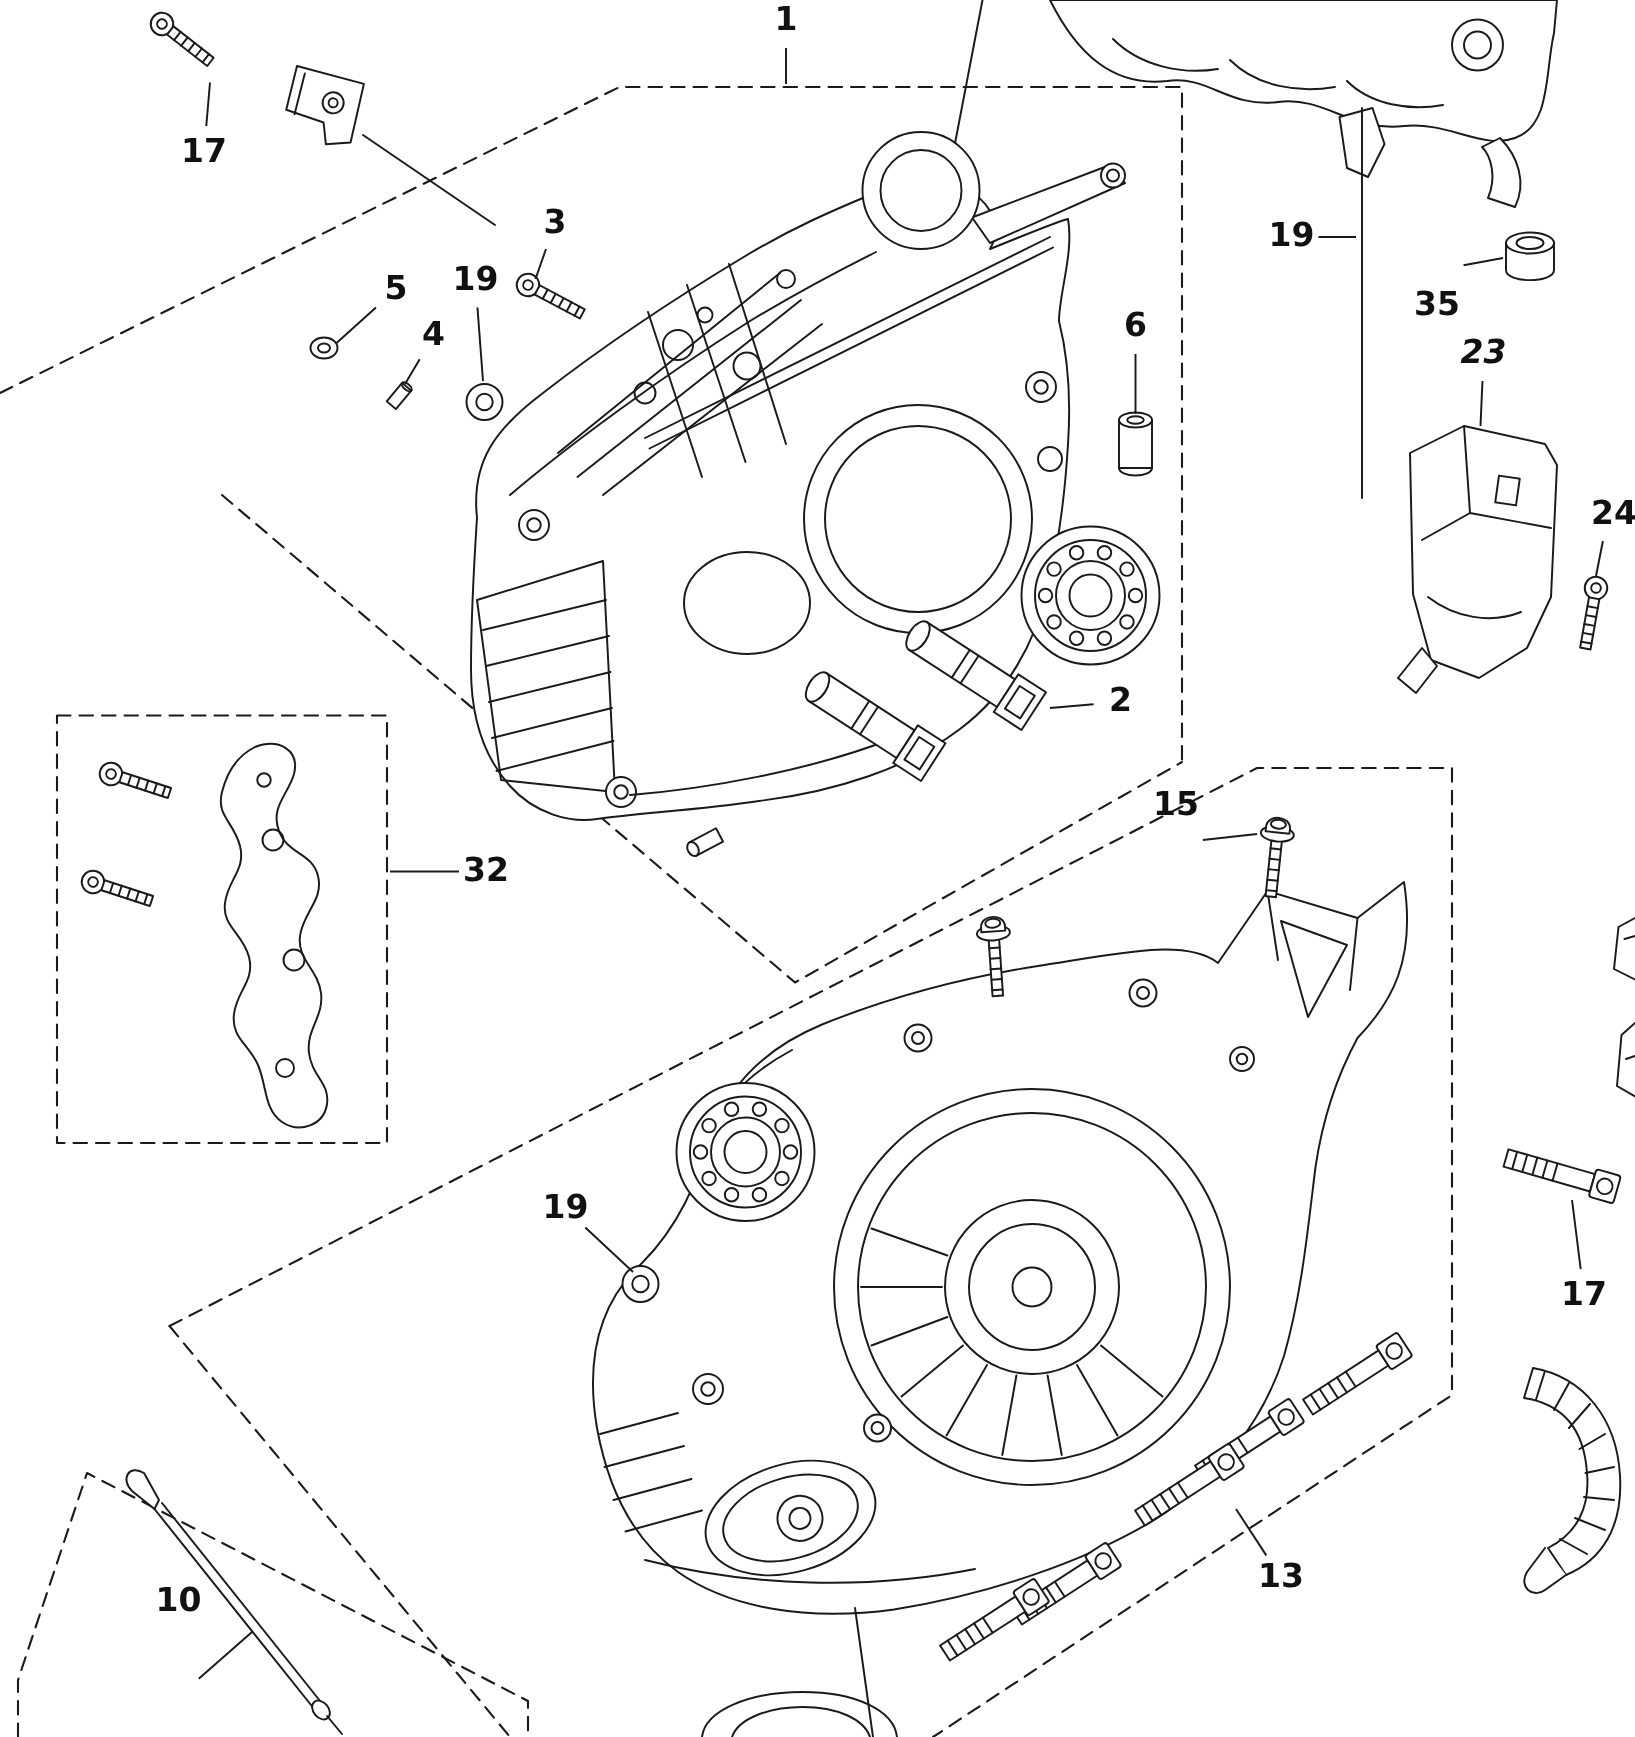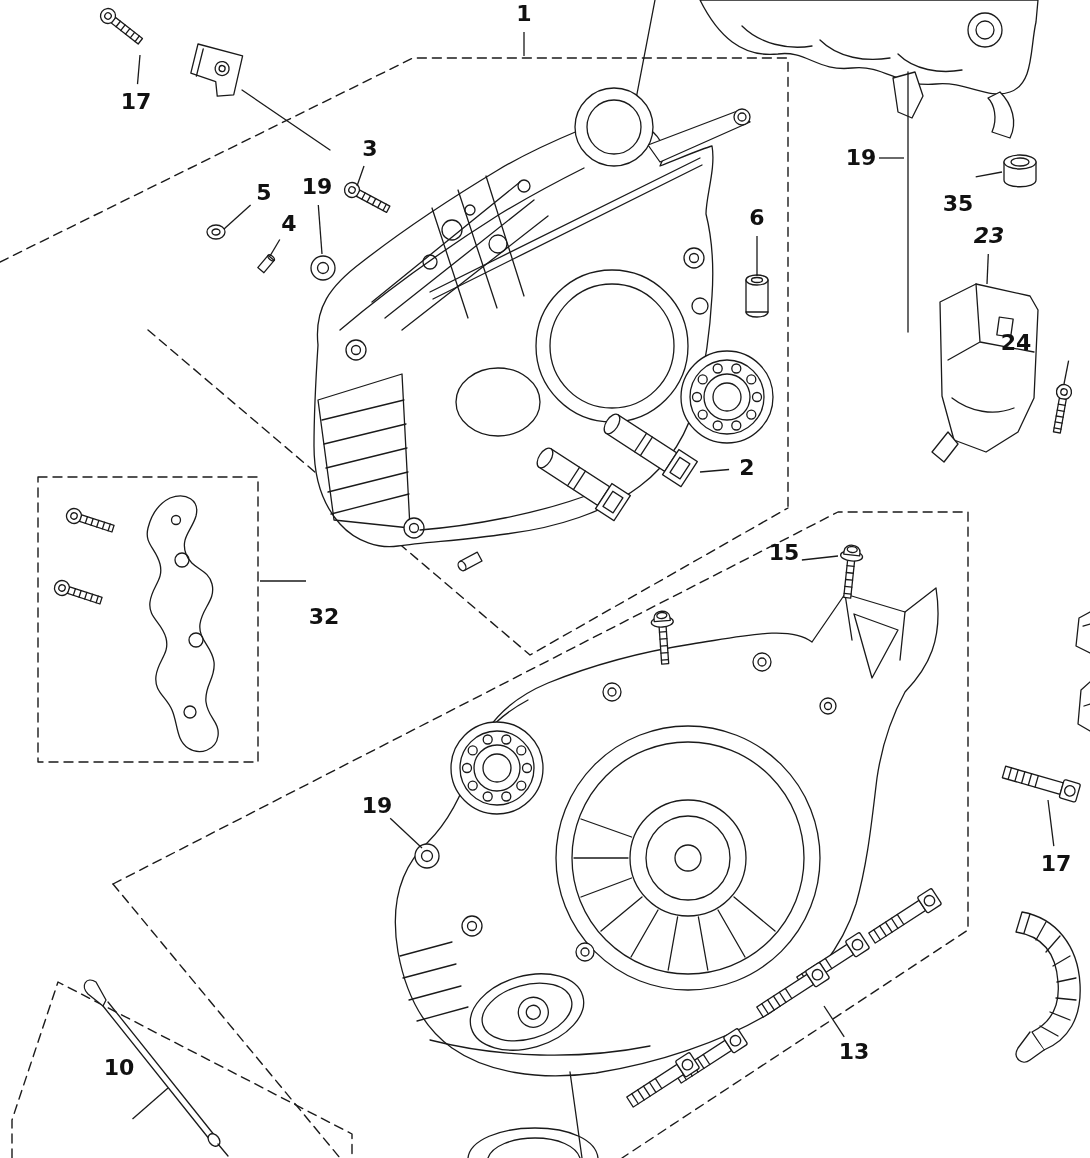--- a/index.html
+++ b/index.html
@@ -327,22 +327,22 @@
       <div class="callout" style="left: 136px; top: 102px;">17</div>
       <div class="callout" style="left: 524px; top: 14px;">1</div>
       <div class="callout" style="left: 370px; top: 149px;">3</div>
       <div class="callout" style="left: 264px; top: 193px;">5</div>
       <div class="callout" style="left: 317px; top: 187px;">19</div>
       <div class="callout" style="left: 289px; top: 224px;">4</div>
       <div class="callout" style="left: 757px; top: 218px;">6</div>
       <div class="callout" style="left: 861px; top: 158px;">19</div>
       <div class="callout" style="left: 958px; top: 180px; margin-top: 24px;">35</div>
       <div class="callout" style="left: 989px; top: 236px; font-style: italic;">23</div>
-      <div class="callout" style="left: 1016px; top: 343px;">24</div>
+      <div class="callout" style="left: 1076px; top: 343px;">24</div>
       <div class="callout" style="left: 747px; top: 468px;">2</div>
-      <div class="callout" style="left: 324px; top: 581px; margin-top: 36px;">32</div>
-      <div class="callout" style="left: 784px; top: 553px;">15</div>
+      <div class="callout" style="left: 324px; top: 581px;">32</div>
+      <div class="callout" style="left: 784px; top: 537px;">15</div>
       <div class="callout" style="left: 377px; top: 806px;">19</div>
       <div class="callout" style="left: 1056px; top: 864px;">17</div>
       <div class="callout" style="left: 854px; top: 1052px;">13</div>
       <div class="callout" style="left: 119px; top: 1068px; text-align: center;">10</div>
     </div>
 </div>
 
 </body></html>

